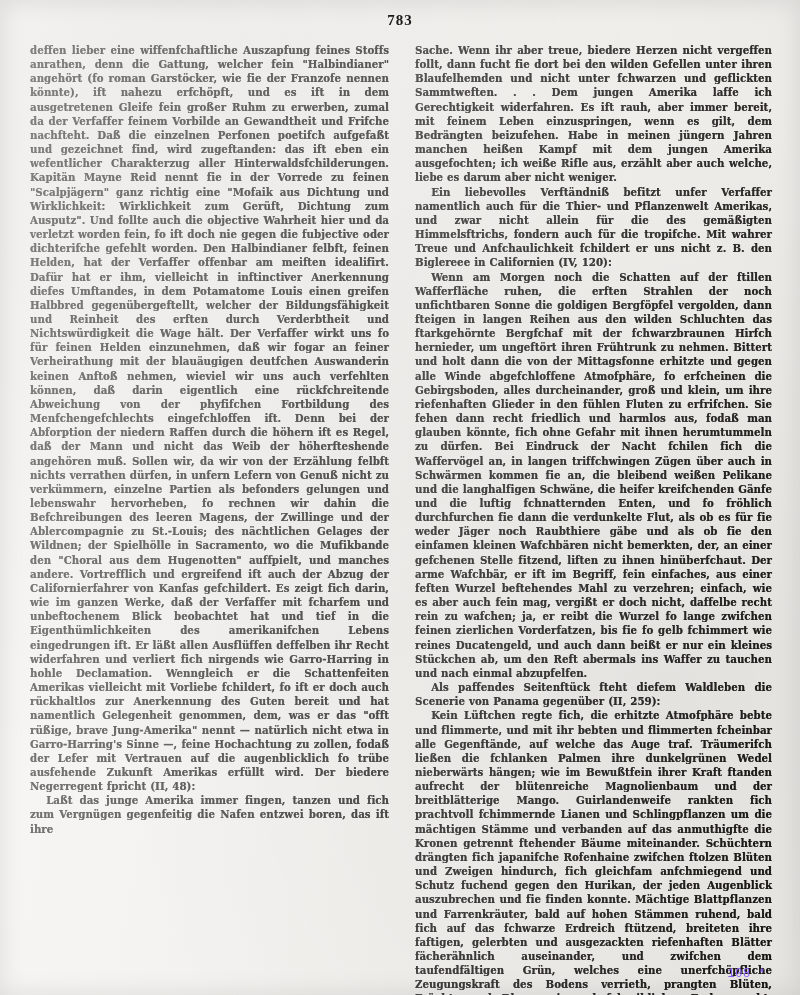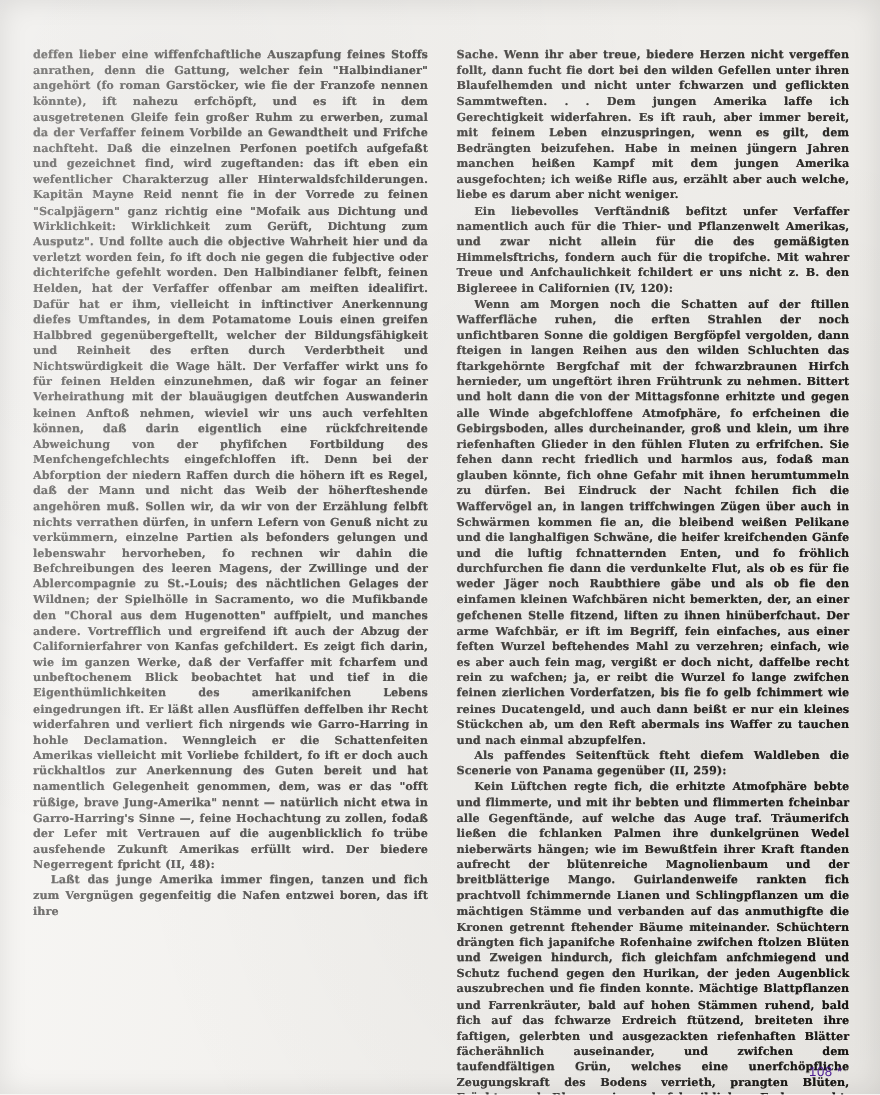--- a/index.html
+++ b/index.html
@@ -73,38 +73,39 @@
     hyphens: auto;
   }
   p.para + p.para { text-indent: 1.6em; }
   p.para.indent { text-indent: 1.6em; }
 
   .footer-mark {
     position: absolute;
     right: 34px;
     bottom: 14px;
     font-size: 12px;
-    font-family: Liberation Sans, sans-serif;
-    color: #4c1d95;
+    font-family: Liberation Mono, monospace;
+    color: #8b5cf6;
     letter-spacing: 0.5px;
     z-index: 4;
   }
   .edge-shadow {
     position: absolute;
     inset: 0;
     box-shadow: inset 0 0 26px rgba(0,0,0,0.10);
     pointer-events: none;
     z-index: 5;
   }
 </style>
 </head>
 <body>
 
 <div class="page">
 
+  <div class="page-number">783</div>
 
   <div class="columns">
 
     <div class="col col-left">
       <p class="para">deffen lieber eine wiffenfchaftliche Auszapfung feines Stoffs anrathen, denn die Gattung, welcher fein "Halbindianer" angehört (fo roman Garstöcker, wie fie der Franzofe nennen könnte), ift nahezu erfchöpft, und es ift in dem ausgetretenen Gleife fein großer Ruhm zu erwerben, zumal da der Verfaffer feinem Vorbilde an Gewandtheit und Frifche nachfteht. Daß die einzelnen Perfonen poetifch aufgefaßt und gezeichnet find, wird zugeftanden: das ift eben ein wefentlicher Charakterzug aller Hinterwaldsfchilderungen. Kapitän Mayne Reid nennt fie in der Vorrede zu feinen "Scalpjägern" ganz richtig eine "Mofaik aus Dichtung und Wirklichkeit: Wirklichkeit zum Gerüft, Dichtung zum Ausputz". Und follte auch die objective Wahrheit hier und da verletzt worden fein, fo ift doch nie gegen die fubjective oder dichterifche gefehlt worden. Den Halbindianer felbft, feinen Helden, hat der Verfaffer offenbar am meiften idealifirt. Dafür hat er ihm, vielleicht in inftinctiver Anerkennung diefes Umftandes, in dem Potamatome Louis einen greifen Halbbred gegenübergeftellt, welcher der Bildungsfähigkeit und Reinheit des erften durch Verderbtheit und Nichtswürdigkeit die Wage hält. Der Verfaffer wirkt uns fo für feinen Helden einzunehmen, daß wir fogar an feiner Verheirathung mit der blauäugigen deutfchen Auswanderin keinen Anftoß nehmen, wieviel wir uns auch verfehlten können, daß darin eigentlich eine rückfchreitende Abweichung von der phyfifchen Fortbildung des Menfchengefchlechts eingefchloffen ift. Denn bei der Abforption der niedern Raffen durch die höhern ift es Regel, daß der Mann und nicht das Weib der höherfteshende angehören muß. Sollen wir, da wir von der Erzählung felbft nichts verrathen dürfen, in unfern Lefern von Genuß nicht zu verkümmern, einzelne Partien als befonders gelungen und lebenswahr hervorheben, fo rechnen wir dahin die Befchreibungen des leeren Magens, der Zwillinge und der Ablercompagnie zu St.-Louis; des nächtlichen Gelages der Wildnen; der Spielhölle in Sacramento, wo die Mufikbande den "Choral aus dem Hugenotten" auffpielt, und manches andere. Vortrefflich und ergreifend ift auch der Abzug der Californierfahrer von Kanfas gefchildert. Es zeigt fich darin, wie im ganzen Werke, daß der Verfaffer mit fcharfem und unbeftochenem Blick beobachtet hat und tief in die Eigenthümlichkeiten des amerikanifchen Lebens eingedrungen ift. Er läßt allen Ausflüffen deffelben ihr Recht widerfahren und verliert fich nirgends wie Garro-Harring in hohle Declamation. Wenngleich er die Schattenfeiten Amerikas vielleicht mit Vorliebe fchildert, fo ift er doch auch rückhaltlos zur Anerkennung des Guten bereit und hat namentlich Gelegenheit genommen, dem, was er das "offt rüßige, brave Jung-Amerika" nennt — natürlich nicht etwa in Garro-Harring's Sinne —, feine Hochachtung zu zollen, fodaß der Lefer mit Vertrauen auf die augenblicklich fo trübe ausfehende Zukunft Amerikas erfüllt wird. Der biedere Negerregent fpricht (II, 48):</p>
       <p class="para indent">Laßt das junge Amerika immer fingen, tanzen und fich zum Vergnügen gegenfeitig die Nafen entzwei boren, das ift ihre</p>
     </div>
 
     <div class="col col-right">
       <p class="para">Sache. Wenn ihr aber treue, biedere Herzen nicht vergeffen follt, dann fucht fie dort bei den wilden Gefellen unter ihren Blaufelhemden und nicht unter fchwarzen und geflickten Sammtweften. . . Dem jungen Amerika laffe ich Gerechtigkeit widerfahren. Es ift rauh, aber immer bereit, mit feinem Leben einzuspringen, wenn es gilt, dem Bedrängten beizufehen. Habe in meinen jüngern Jahren manchen heißen Kampf mit dem jungen Amerika ausgefochten; ich weiße Rifle aus, erzählt aber auch welche, liebe es darum aber nicht weniger.</p>

